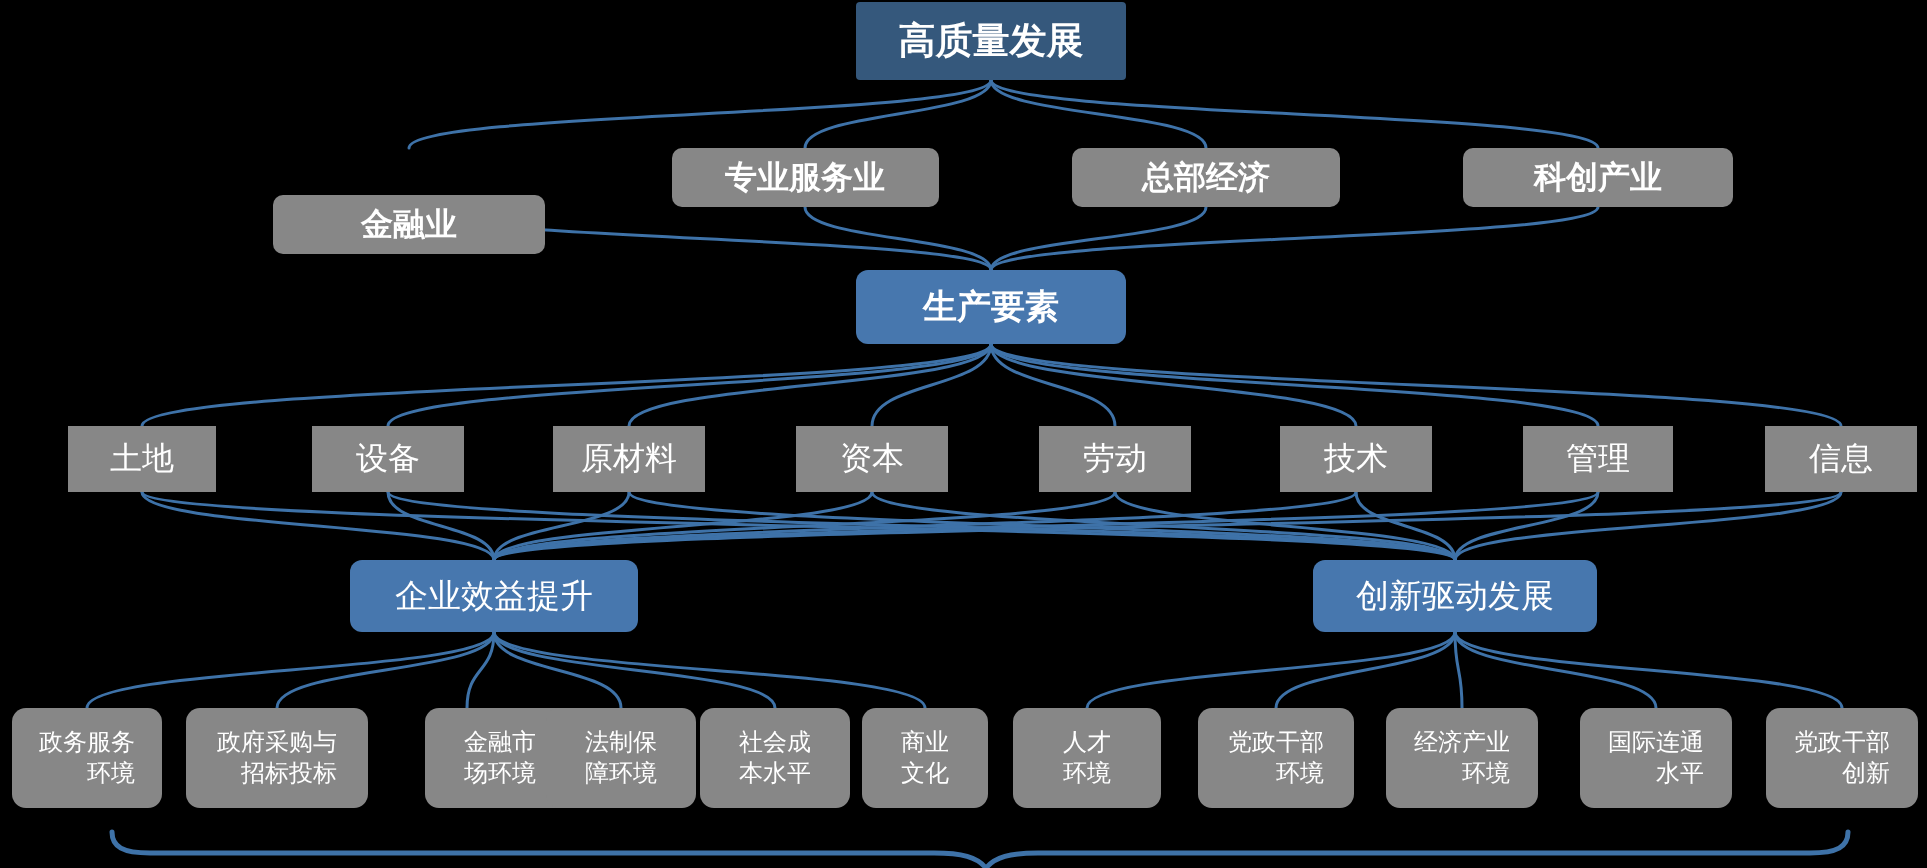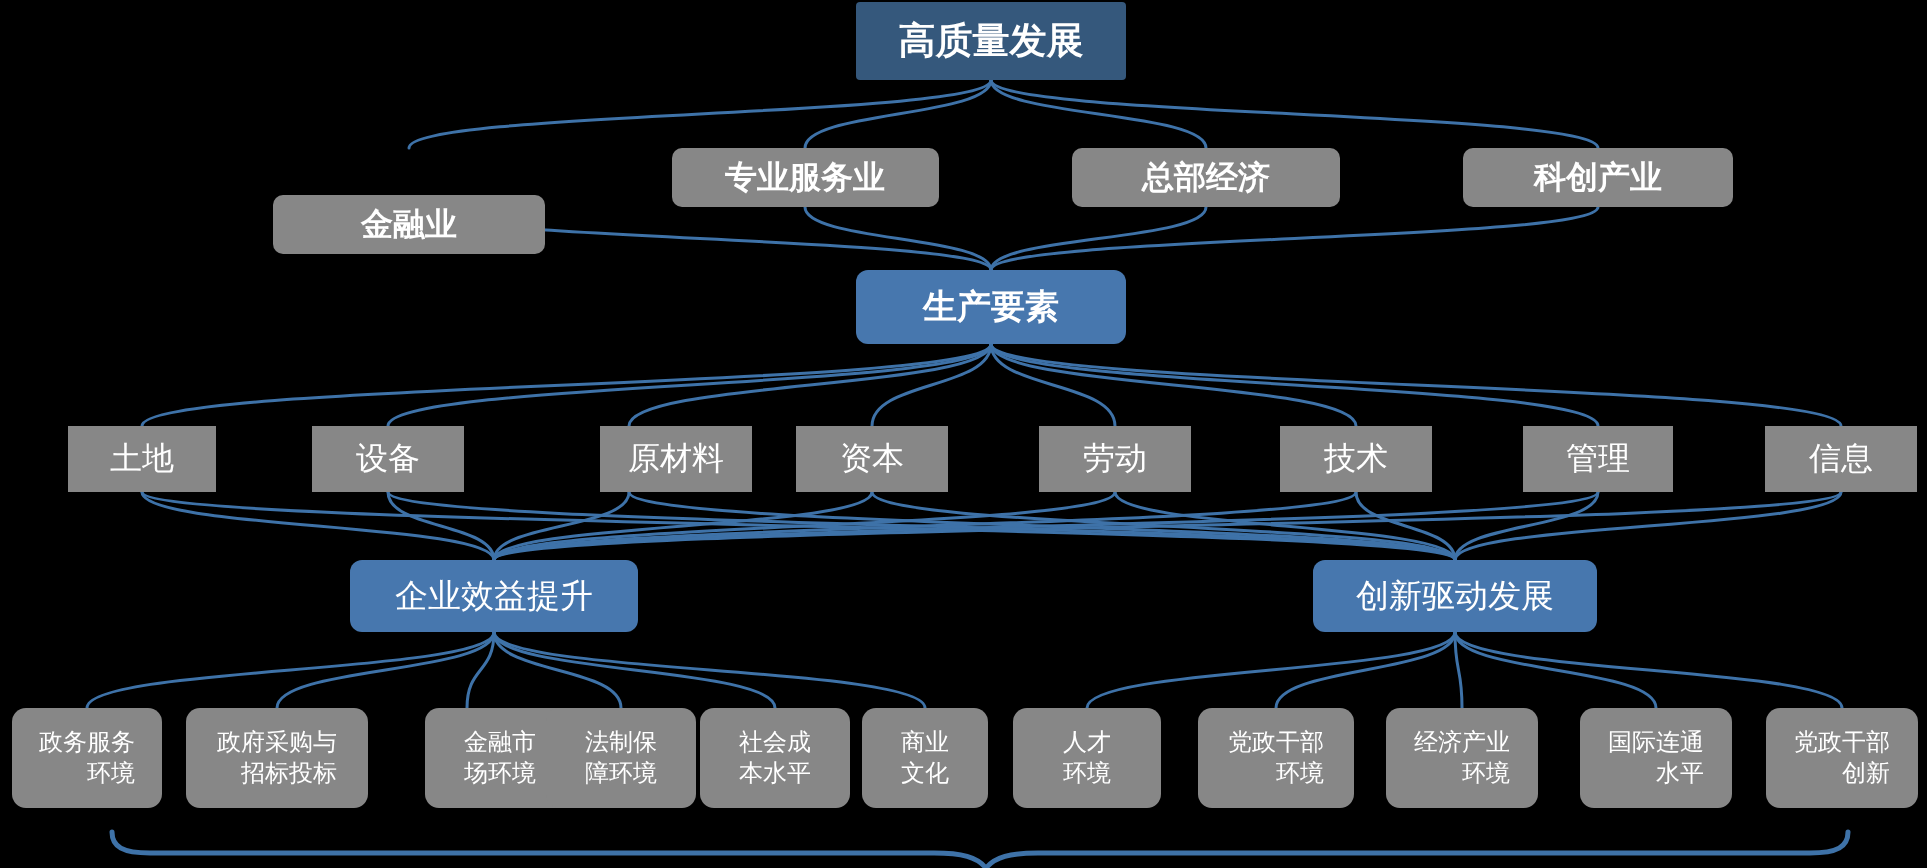--- a/index.html
+++ b/index.html
@@ -70,21 +70,21 @@
     </svg>
   <div id="nodes">
       <div class="node root" style="left: 856px; top: 2px; width: 270px; height: 78px;">高质量发展</div>
       <div class="node industry" style="left: 273px; top: 148px; width: 272px; height: 59px; margin-top: 47px;">金融业</div>
       <div class="node industry" style="left: 671.5px; top: 148px; width: 267px; height: 59px;">专业服务业</div>
       <div class="node industry" style="left: 1072px; top: 148px; width: 268px; height: 59px;">总部经济</div>
       <div class="node industry" style="left: 1463px; top: 148px; width: 270px; height: 59px;">科创产业</div>
       <div class="node hub-bold" style="left: 856px; top: 270px; width: 270px; height: 74px;">生产要素</div>
       <div class="node factor" style="left: 68px; top: 426px; width: 148px; height: 66px;">土地</div>
       <div class="node factor" style="left: 312px; top: 426px; width: 152px; height: 66px;">设备</div>
-      <div class="node factor" style="left: 553px; top: 426px; width: 152px; height: 66px; margin-left: 47px;">原材料</div>
+      <div class="node factor" style="left: 553px; top: 426px; width: 152px; height: 66px;">原材料</div>
       <div class="node factor" style="left: 796px; top: 426px; width: 152px; height: 66px;">资本</div>
       <div class="node factor" style="left: 1039px; top: 426px; width: 152px; height: 66px;">劳动</div>
       <div class="node factor" style="left: 1280px; top: 426px; width: 152px; height: 66px;">技术</div>
       <div class="node factor" style="left: 1523px; top: 426px; width: 150px; height: 66px;">管理</div>
       <div class="node factor" style="left: 1765px; top: 426px; width: 152px; height: 66px;">信息</div>
       <div class="node hub" style="left: 350px; top: 560px; width: 288px; height: 72px;">企业效益提升</div>
       <div class="node hub" style="left: 1313px; top: 560px; width: 284px; height: 72px;">创新驱动发展</div>
       <div class="node env" style="left: 12px; top: 708px; width: 150px; height: 100px;">政务服务
 环境</div>
       <div class="node env" style="left: 186px; top: 708px; width: 182px; height: 100px;">政府采购与

